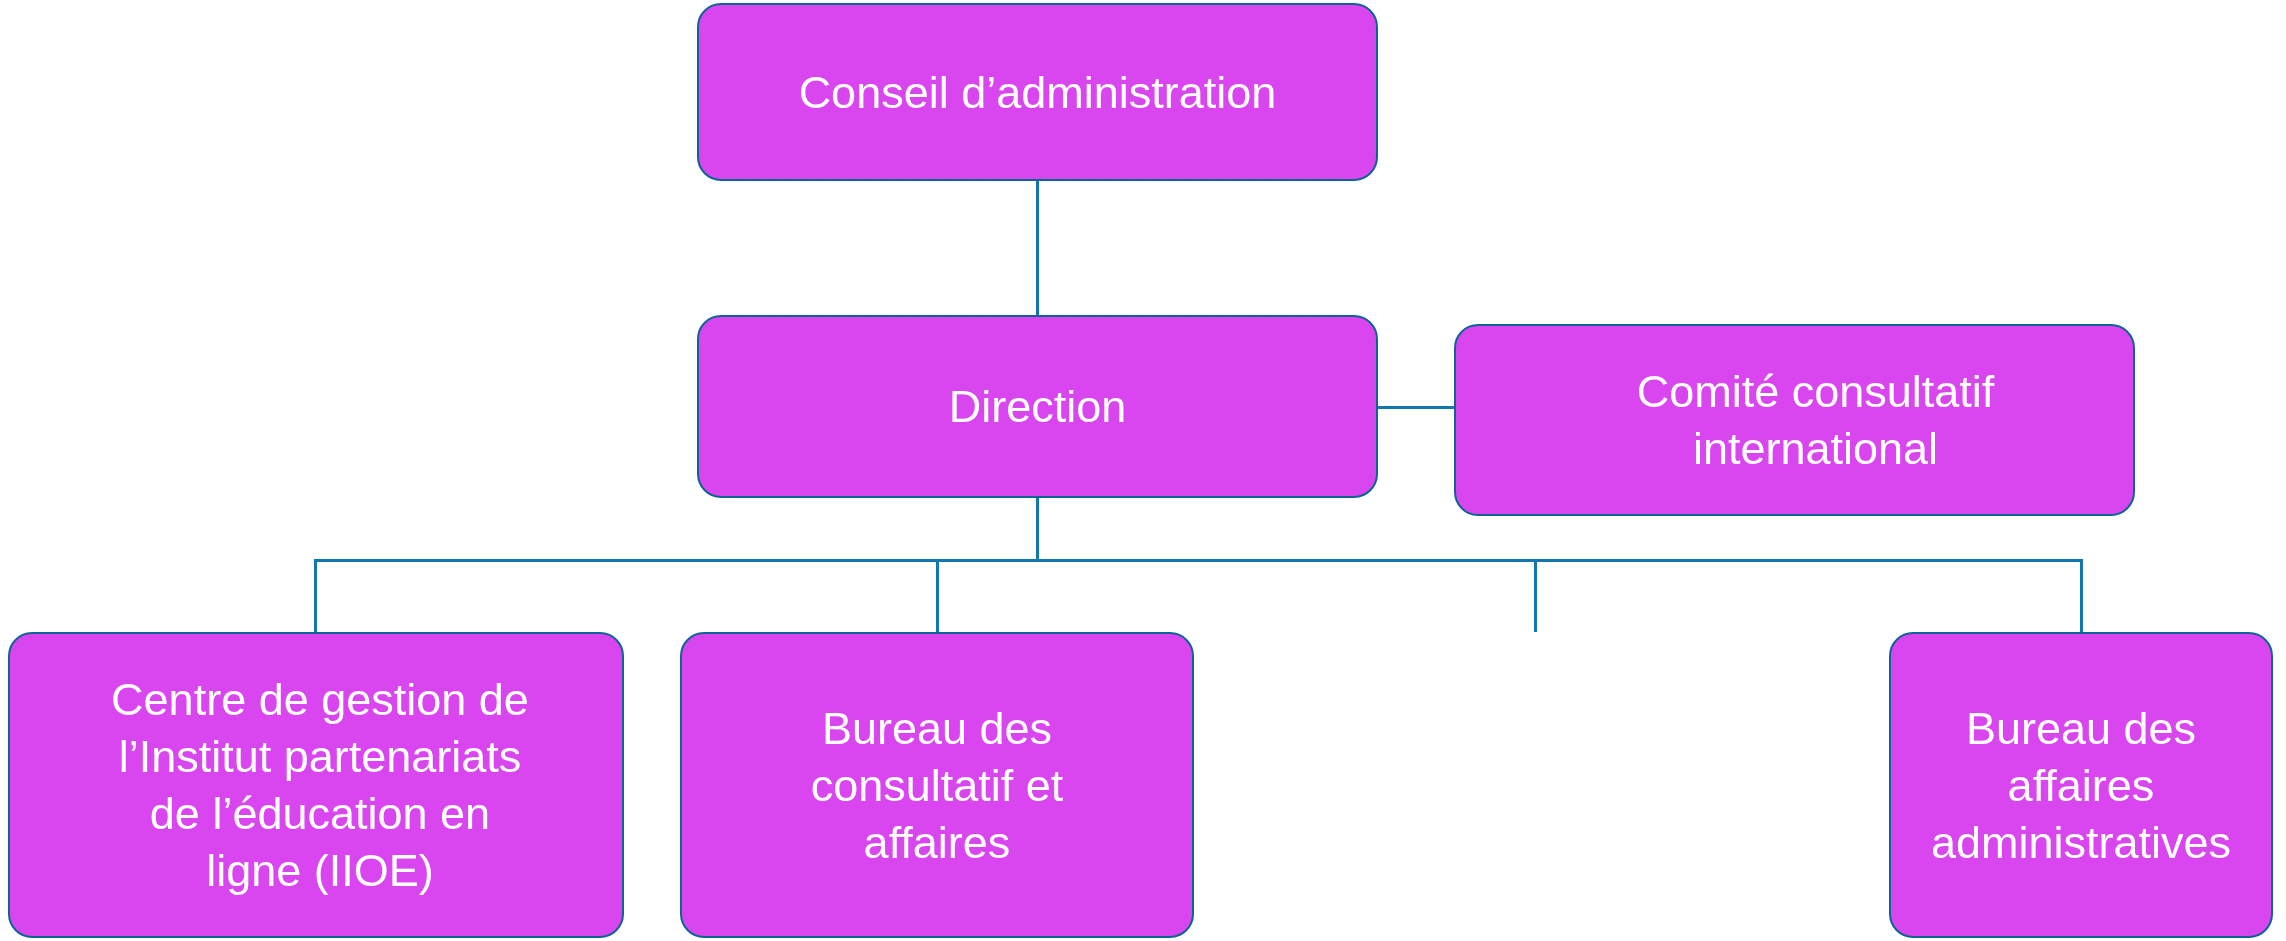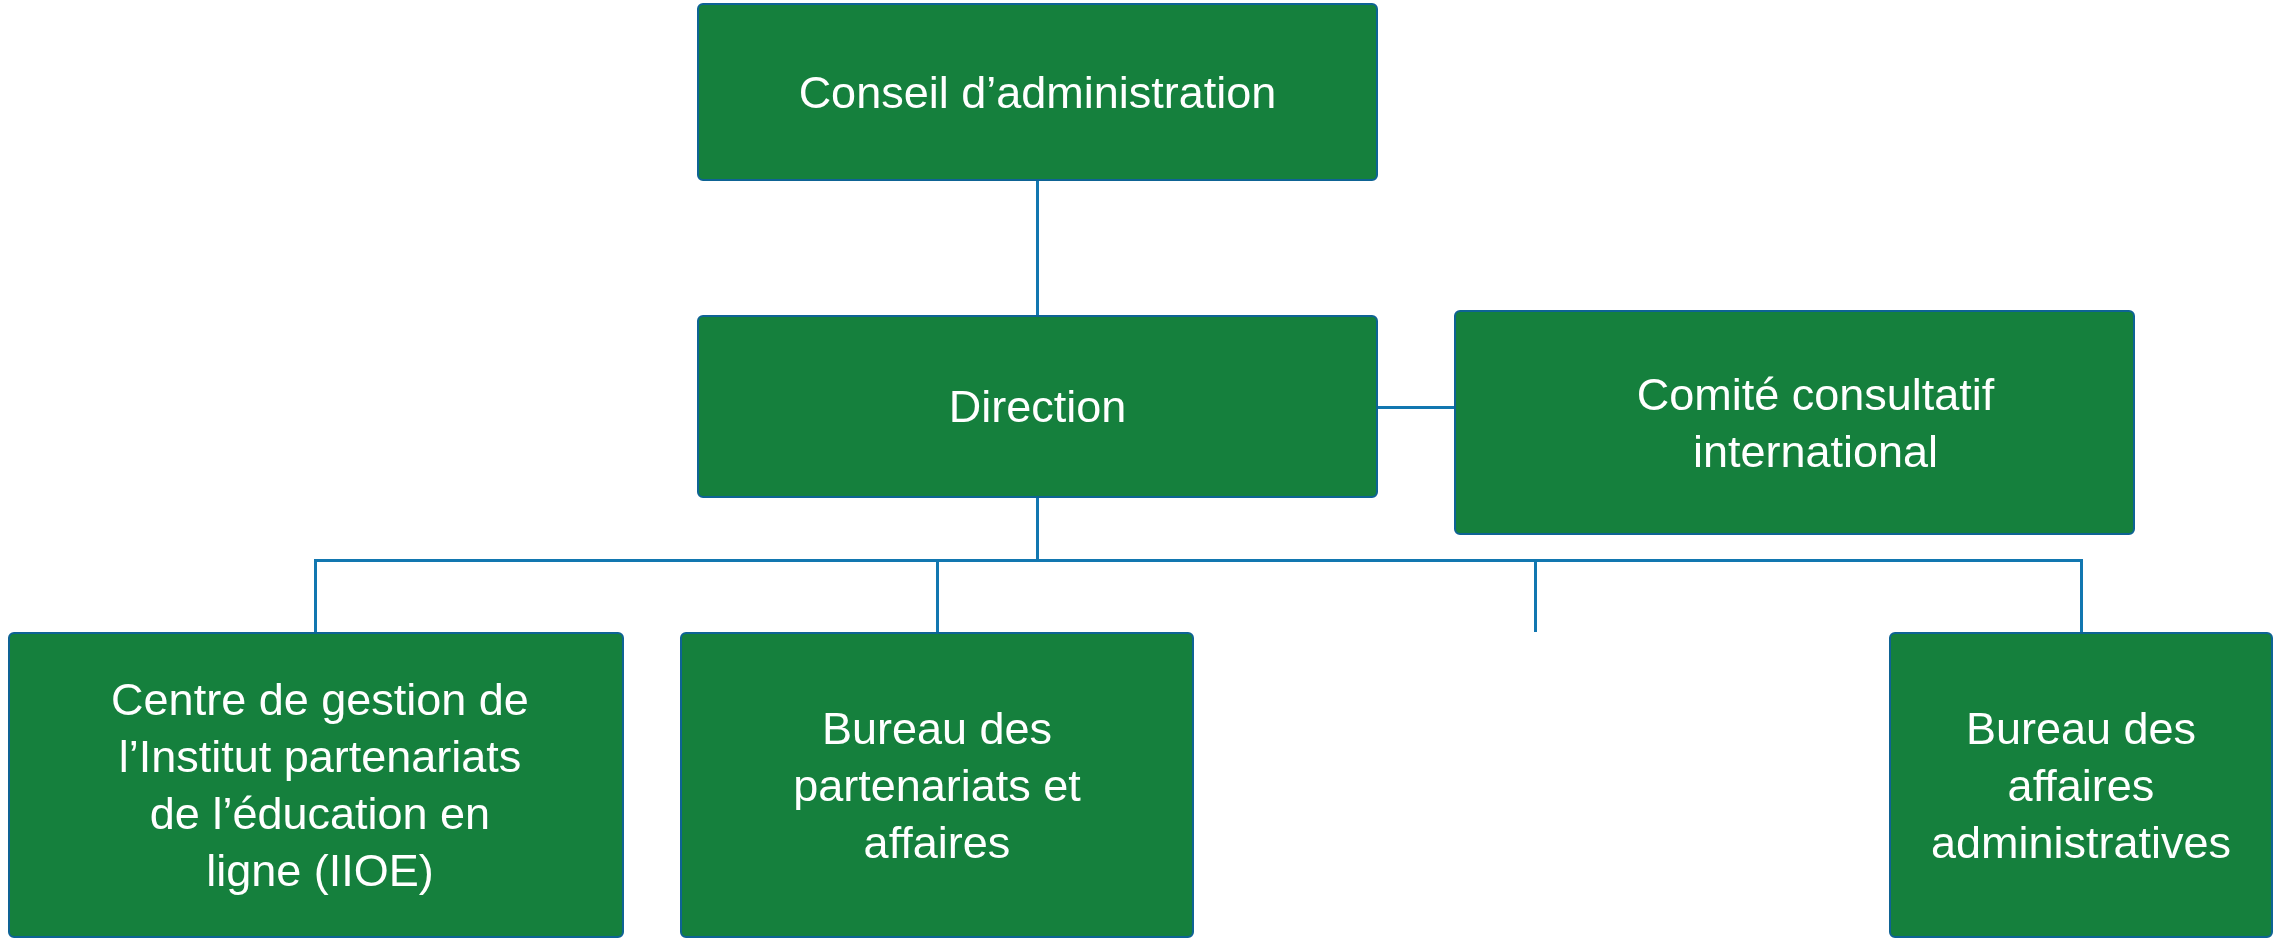--- a/index.html
+++ b/index.html
@@ -10,44 +10,44 @@
   .canvas {
     position: relative;
     width: 2286px;
     height: 941px;
     background: #ffffff;
     font-family: "Liberation Sans", sans-serif;
     overflow: hidden;
   }
   .node {
     position: absolute;
-    background: #15803d;
+    background: #d946ef;
     border: 2px solid #0e6394;
-    border-radius: 6px;
+    border-radius: 24px;
     box-sizing: border-box;
     display: flex;
     align-items: center;
     justify-content: center;
     text-align: center;
     color: #ffffff;
     font-size: 45px;
     line-height: 57px;
   }
   .node .label { display: block; }
   .line { display: block; white-space: nowrap; }
   .line:empty { display: none; }
   .conn {
     position: absolute;
     background: #1277B0;
   }
 
   
   #n-board        { left: 697px;  top: 3px;   width: 681px; height: 178px; }
   #n-direction    { left: 697px;  top: 315px; width: 681px; height: 183px; text-align: right; }
-  #n-committee    { left: 1454px; top: 310px; width: 681px; height: 225px; padding-left: 42px; }
+  #n-committee    { left: 1454px; top: 324px; width: 681px; height: 192px; padding-left: 42px; }
   #n-iioe         { left: 8px;    top: 632px; width: 616px; height: 306px; padding-left: 8px; }
   #n-partnerships { left: 680px;  top: 632px; width: 514px; height: 306px; }
   #n-knowledge    { left: 1239px; top: 632px; width: 592px; height: 306px; }
   #n-admin        { left: 1889px; top: 632px; width: 384px; height: 306px; }
 
   
   #c-board-direction   { left: 1036px; top: 181px; width: 3px;    height: 134px; }
   #c-direction-committee{ left: 1378px; top: 406px; width: 76px;  height: 3px; }
   #c-direction-bus     { left: 1036px; top: 498px; width: 3px;    height: 64px; }
   #c-bus               { left: 314px;  top: 559px; width: 1769px; height: 3px; }
@@ -96,21 +96,21 @@
       <span class="line">Centre de gestion de</span>
       <span class="line">l’Institut partenariats</span>
       <span class="line">de l’éducation en</span>
       <span class="line">ligne (IIOE)</span>
     </div>
   </div>
 
   <div class="node" id="n-partnerships">
     <div class="label">
       <span class="line">Bureau des</span>
-      <span class="line">partenariats et</span>
+      <span class="line">consultatif et</span>
       <span class="line">affaires</span>
     </div>
   </div>
 
 
   <div class="node" id="n-admin">
     <div class="label">
       <span class="line">Bureau des</span>
       <span class="line">affaires</span>
       <span class="line">administratives</span>

